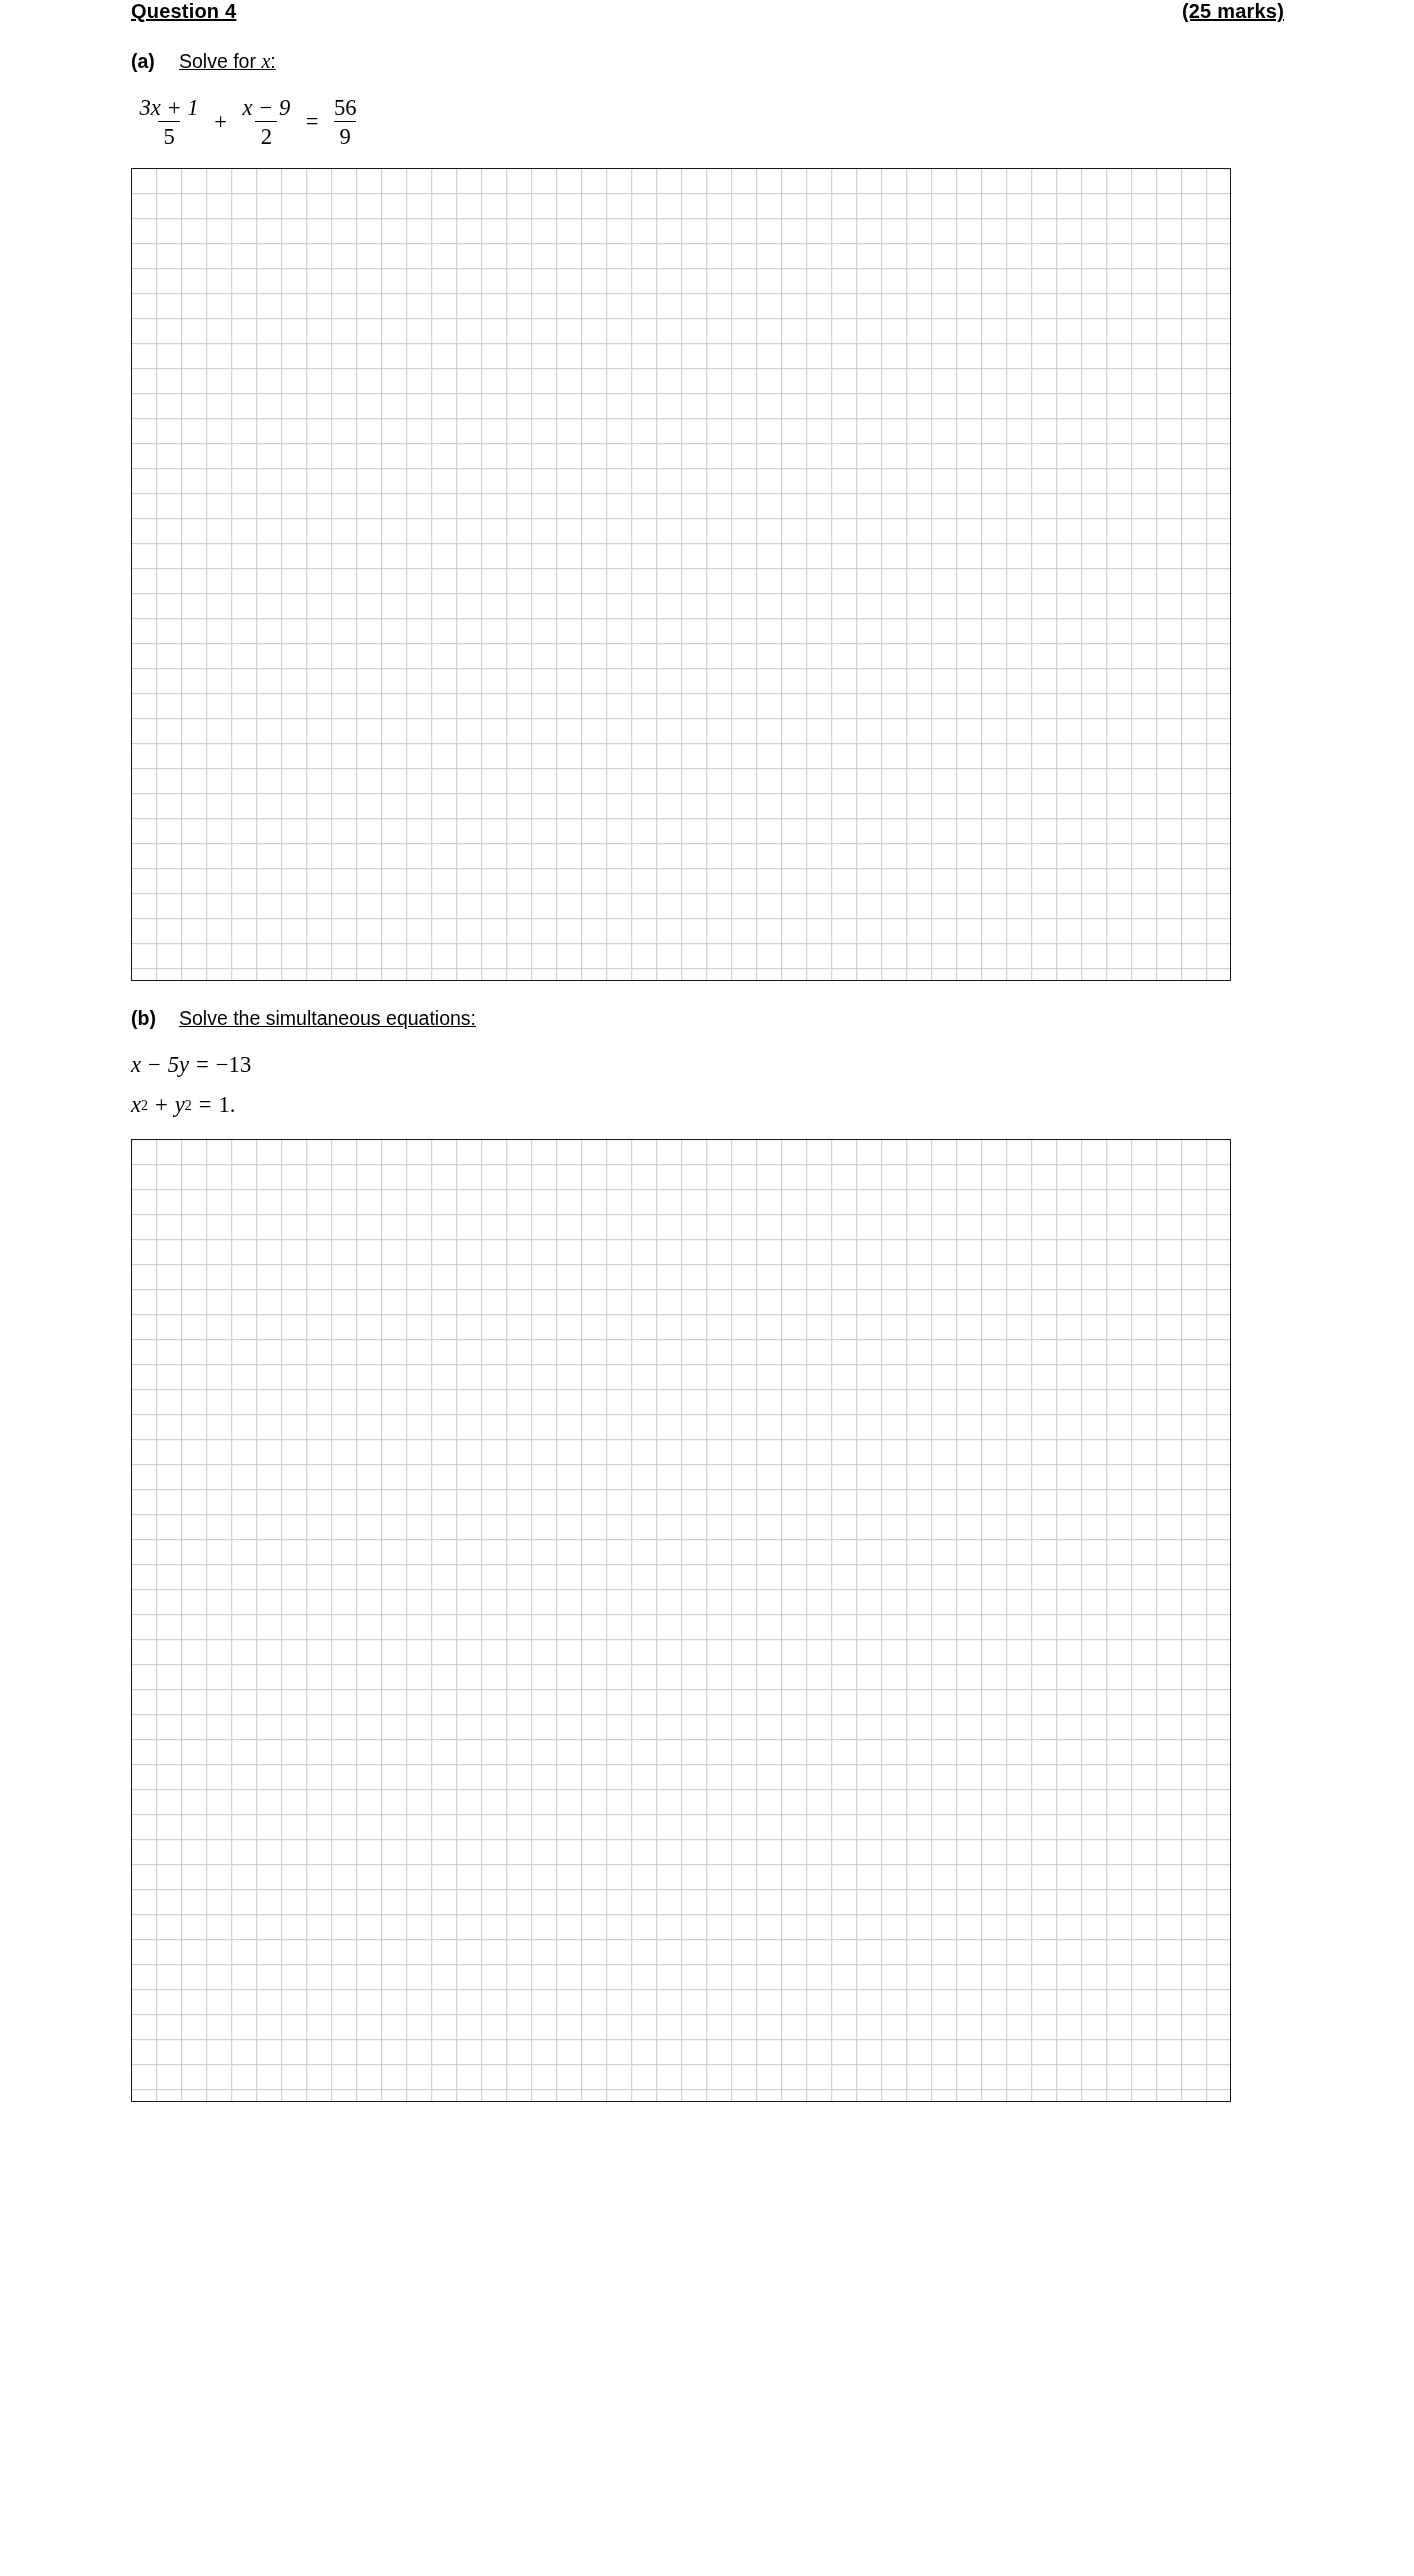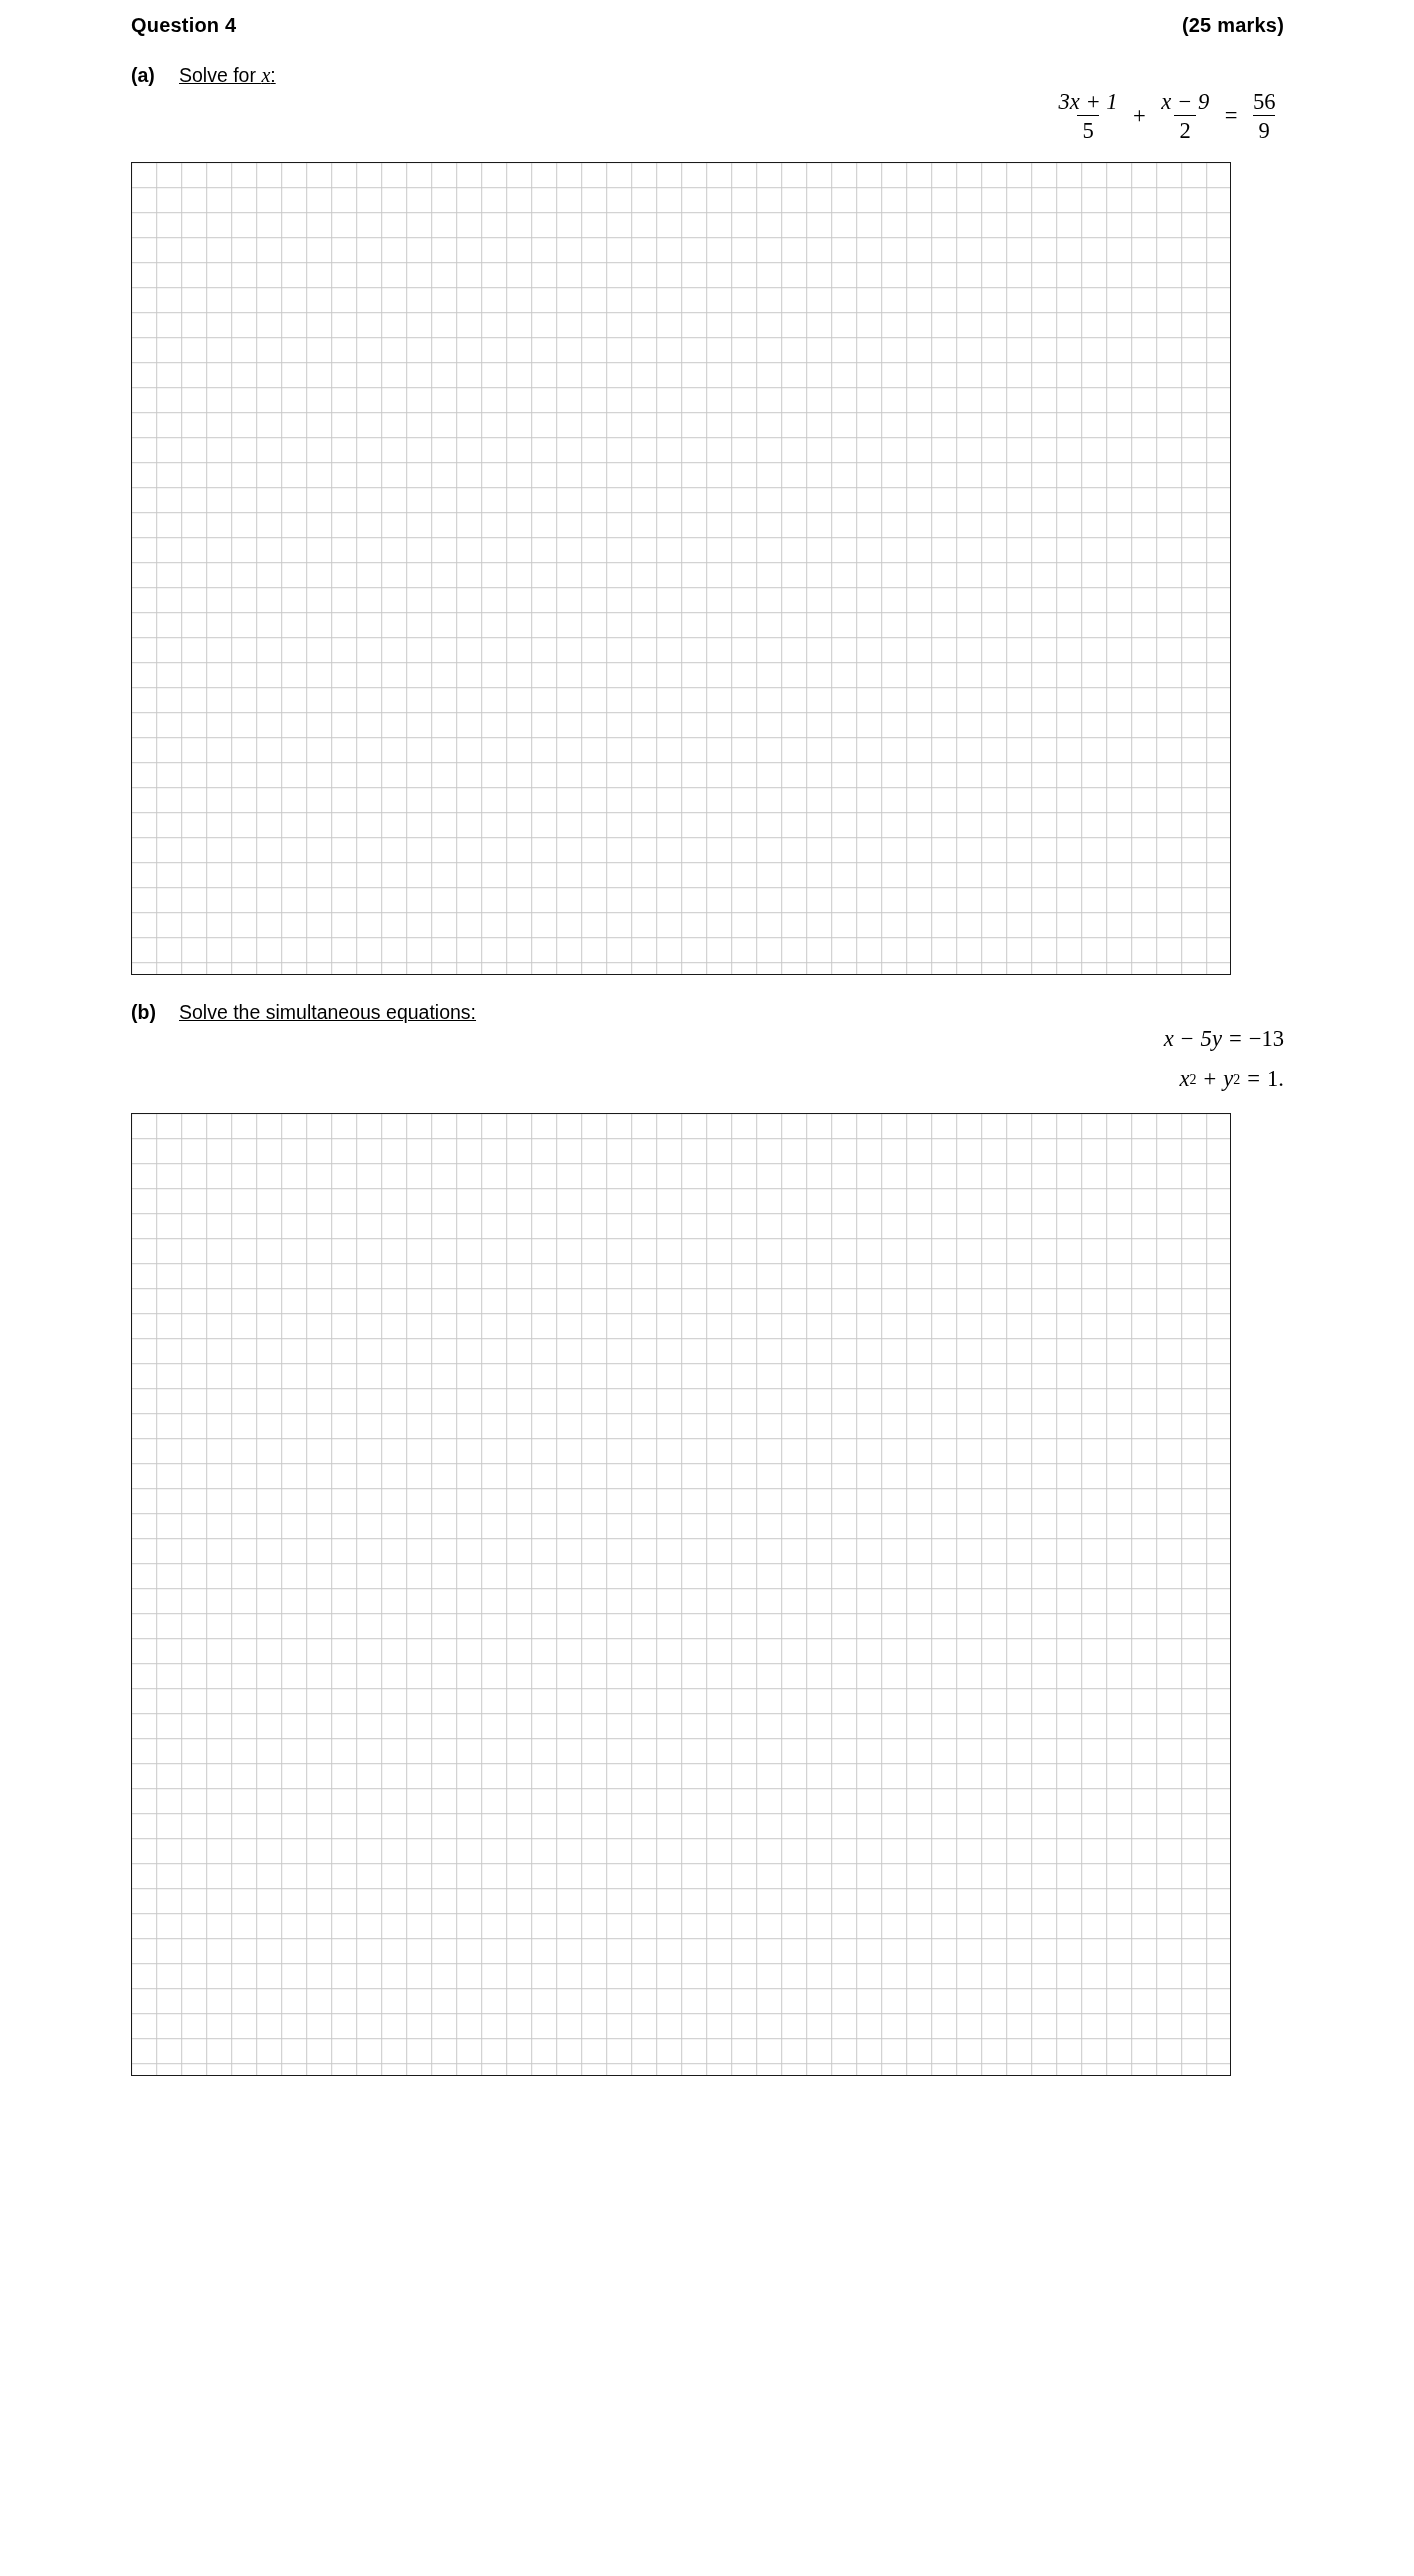--- a/index.html
+++ b/index.html
@@ -24,23 +24,24 @@
     left: 131px;
     top: 0;
     width: 1153px;
   }
 
   
   .qheader {
     display: flex;
     justify-content: space-between;
     align-items: baseline;
-    padding-top: 14px;
+    padding-top: 0;
     font-size: 20px;
     font-weight: bold;
+    text-decoration: underline;
   }
   .qheader .title { letter-spacing: 0.2px; }
   .qheader .marks { letter-spacing: 0.2px; }
 
   
   .part {
     display: flex;
     align-items: baseline;
     font-size: 19.5px;
     margin-top: 26.5px;
@@ -54,21 +55,22 @@
   .var-it {
     font-family: "Liberation Serif", serif;
     font-style: italic;
     font-size: 20px;
   }
 
   
   .mathblock {
     font-family: "Liberation Serif", serif;
     font-size: 22.6px;
-    text-align: right;
+    text-align: left;
+    margin-top: 20px;
     line-height: 1.35;
   }
   .mrow {
     display: inline-flex;
     align-items: center;
     justify-content: center;
     white-space: nowrap;
   }
   .frac {
     display: inline-flex;

